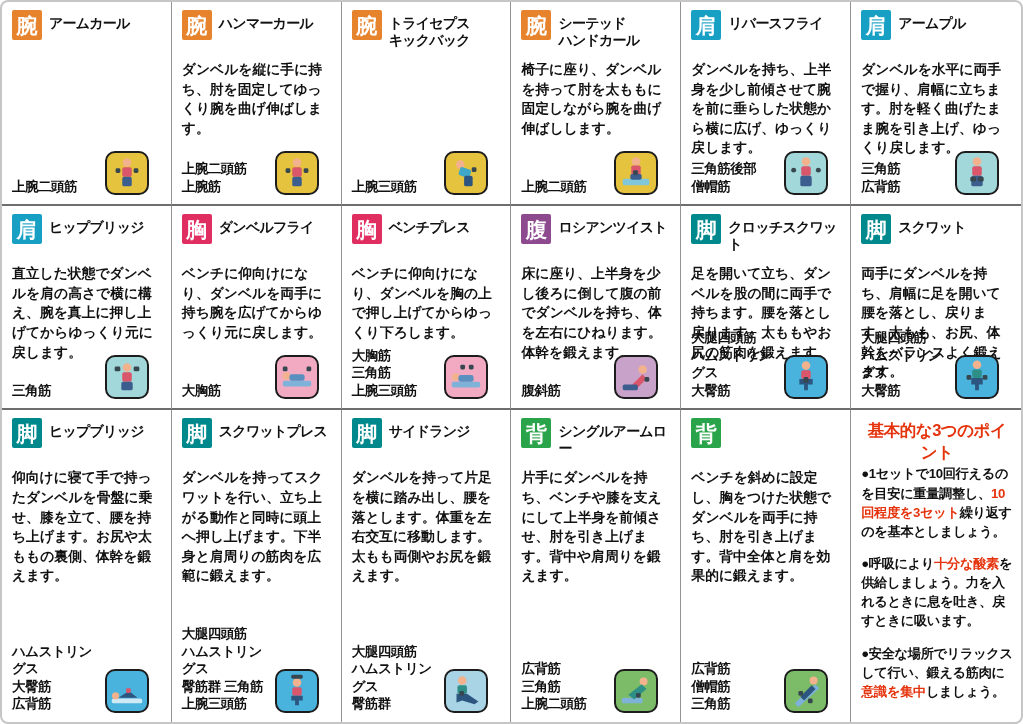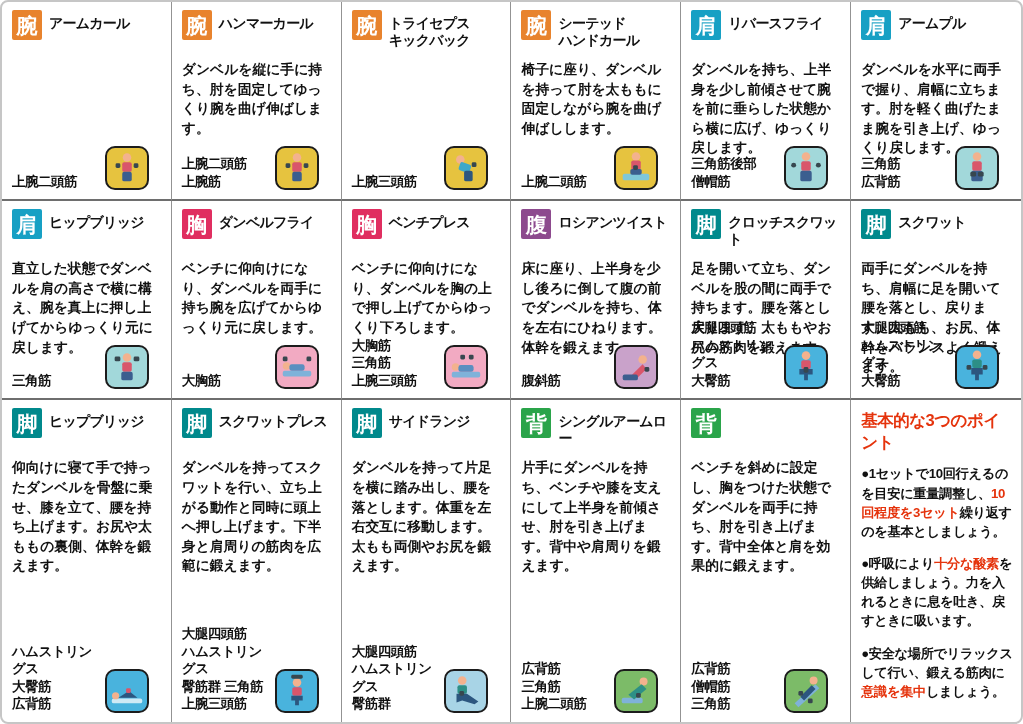--- a/index.html
+++ b/index.html
@@ -21,21 +21,21 @@
         display:flex;align-items:center;justify-content:center;box-sizing:border-box;}
   
   .b-arm{background:#e8832d;} .b-shoulder{background:#17a0c4;} .b-chest{background:#e02e60;}
   .b-abs{background:#8d4a8e;} .b-leg{background:#00898c;} .b-back{background:#2aa44a;}
   
   .i-gold{background:#e6c33f;} .i-teal{background:#a2d8da;} .i-pink{background:#f2aac2;}
   .i-mauve{background:#c9a2ca;} .i-blue{background:#49b3dd;} .i-lblue{background:#a8d4e6;}
   .i-green{background:#7cbb68;}
   
   .points{padding:10px 8px 8px 10px;}
-  .points-title{color:#e5330c;font-size:16.5px;letter-spacing:-0.5px;margin-bottom:10px;}
+  .points-title{color:#e5330c;font-size:16.5px;letter-spacing:-0.5px;text-align:center;}
   .point{margin:0 0 13px 0;font-size:13.2px;line-height:1.45;letter-spacing:-0.3px;}
   .point .em{color:#e5330c;}
 </style>
 </head>
 <body>
 
 <div class="sheet">
 
   <div class="cell">
     <div class="head">

